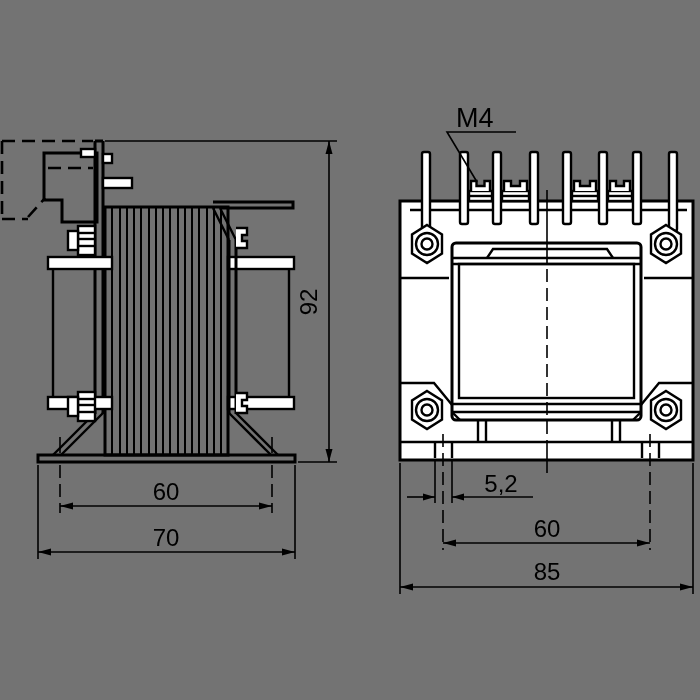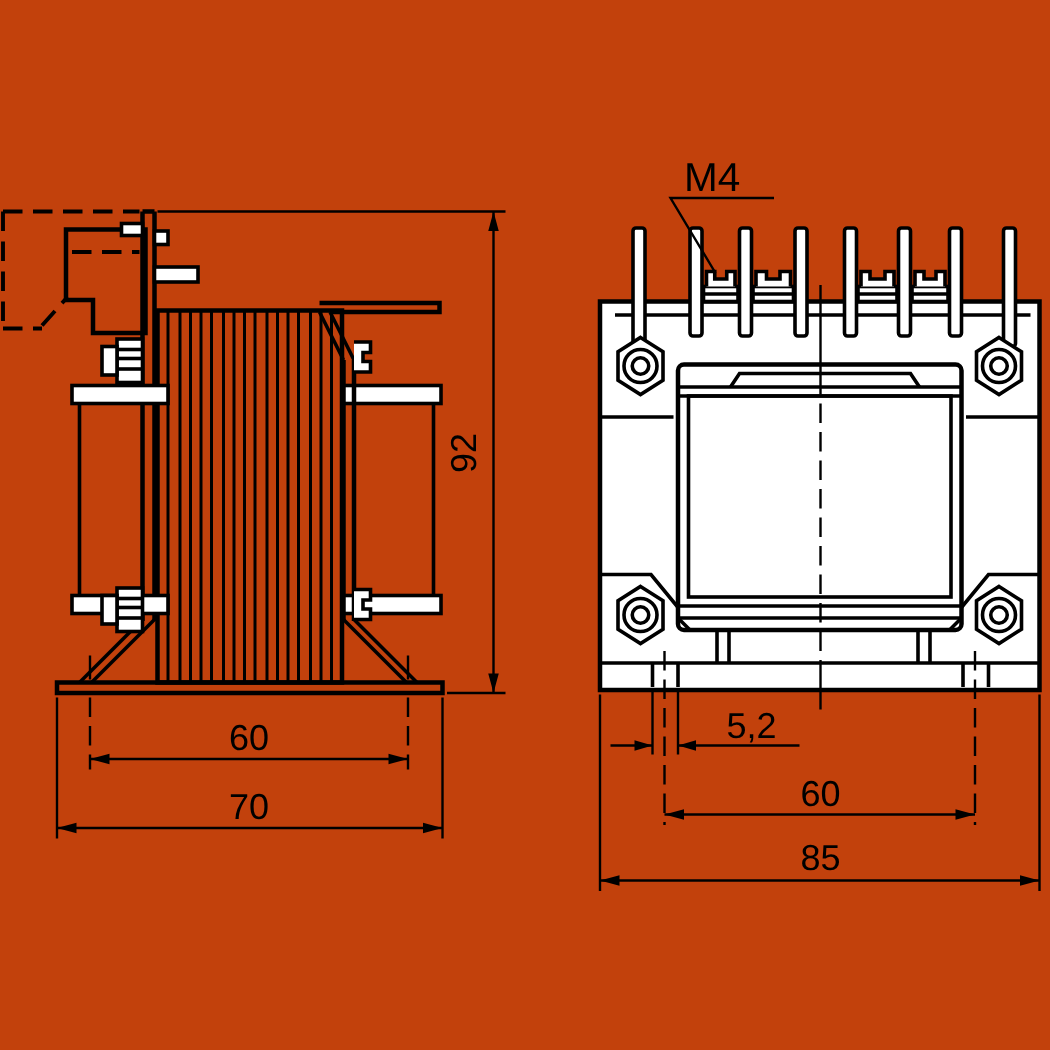--- a/index.html
+++ b/index.html
@@ -1,17 +1,17 @@
 <!DOCTYPE html>
 <html><head>
 <meta charset="utf-8">
 <style>
   html,body{margin:0;padding:0;background:#ffffff;}
   body{font-family:"Liberation Sans", sans-serif;}
-  .stage{width:700px;height:700px;background:#c2410c;position:relative;}
+  .stage{width:700px;height:700px;background:#737373;position:relative;}
   svg{display:block;}
   
   .o3{stroke:#000;stroke-width:3;fill:none;stroke-linecap:butt;}
   .o2{stroke:#000;stroke-width:2.4;fill:none;}
   .w2{stroke:#000;stroke-width:2.4;fill:#fff;}
   .w3{stroke:#000;stroke-width:3;fill:#fff;}
   .thin{stroke:#000;stroke-width:1.6;fill:none;}
   .dashph{stroke:#000;stroke-width:2.6;fill:none;stroke-dasharray:13 7;}
   .dashc{stroke:#000;stroke-width:1.6;fill:none;stroke-dasharray:13 6;}
   .lam{stroke:#000;stroke-width:2;fill:none;}

